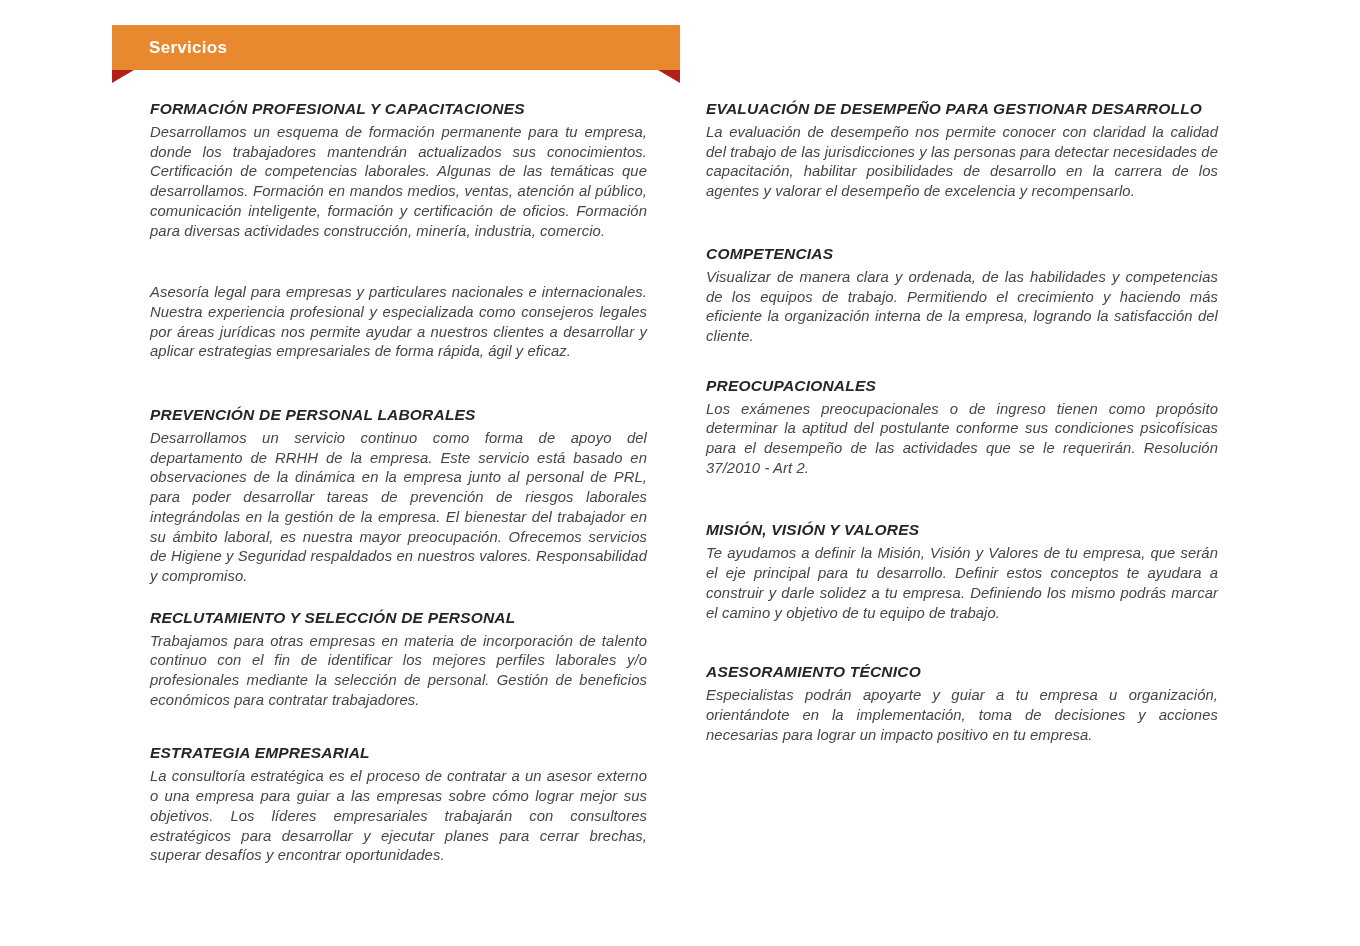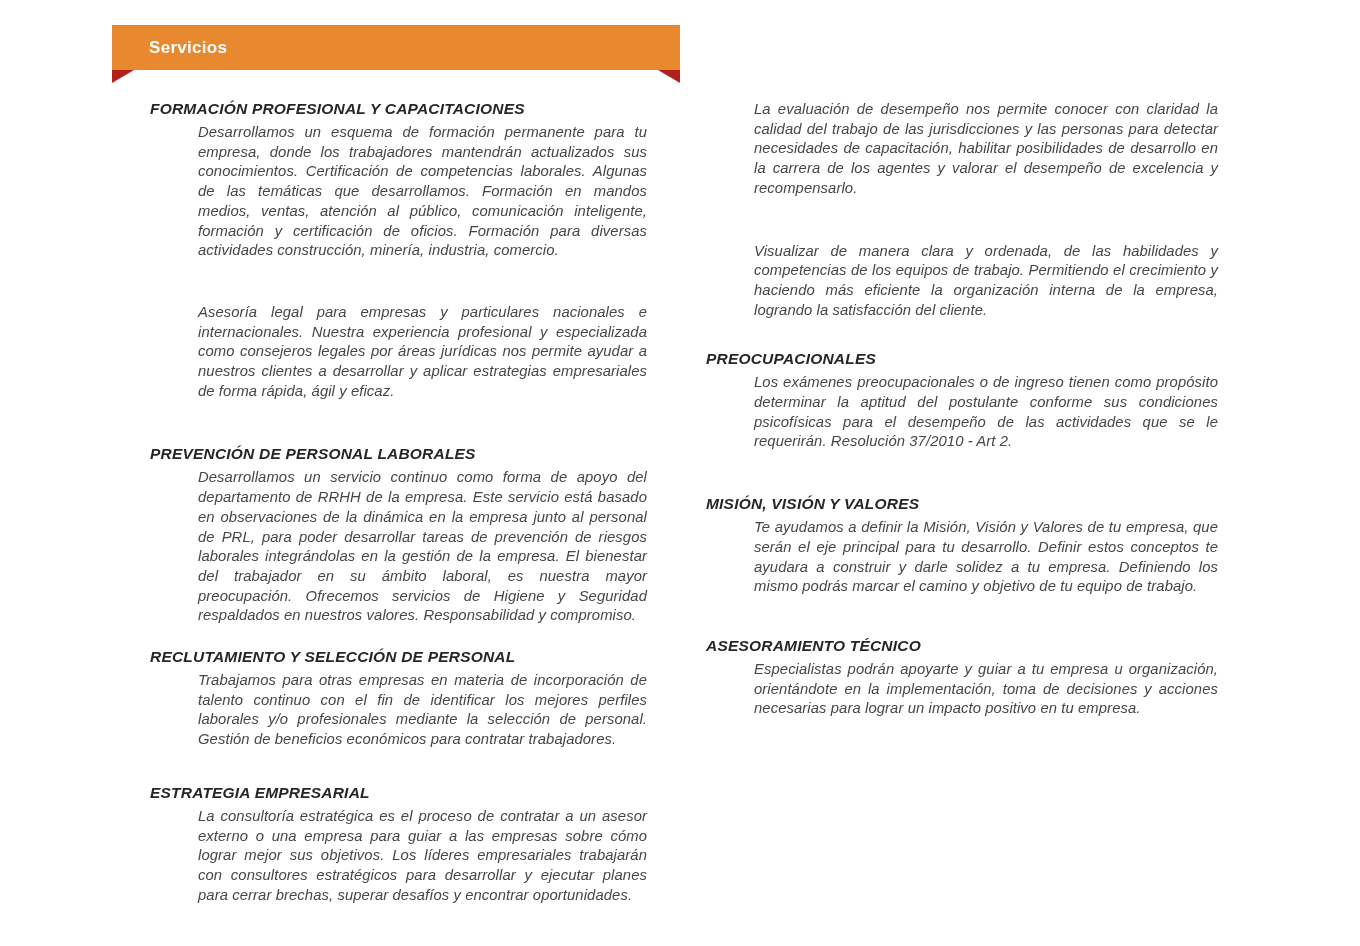--- a/index.html
+++ b/index.html
@@ -70,21 +70,20 @@
     color: #262626;
     letter-spacing: 0.2px;
     margin-bottom: 5px;
   }
   .svc p {
     font-size: 14.8px;
     line-height: 19.7px;
     color: #464646;
     text-align: justify;
     letter-spacing: 0.1px;
-    margin-left: 48px;
   }
 </style>
 </head>
 <body>
 
 <div class="ribbon">
   <div class="ribbon-band">
     <span>Servicios</span>
   </div>
   <div class="fold fold-left"></div>
@@ -110,23 +109,25 @@
       <p>Trabajamos para otras empresas en materia de incorporación de talento continuo con el fin de identificar los mejores perfiles laborales y/o profesionales mediante la selección de personal. Gestión de beneficios económicos para contratar trabajadores.</p>
     </section>
     <section class="svc" style="margin-top:34px">
       <h3>ESTRATEGIA EMPRESARIAL</h3>
       <p>La consultoría estratégica es el proceso de contratar a un asesor externo o una empresa para guiar a las empresas sobre cómo lograr mejor sus objetivos. Los líderes empresariales trabajarán con consultores estratégicos para desarrollar y ejecutar planes para cerrar brechas, superar desafíos y encontrar oportunidades.</p>
     </section>
   </div>
 
   <div class="col">
     <section class="svc" style="margin-top:0">
+      <h3>EVALUACIÓN DE DESEMPEÑO PARA GESTIONAR DESARROLLO</h3>
       <p>La evaluación de desempeño nos permite conocer con claridad la calidad del trabajo de las jurisdicciones y las personas para detectar necesidades de capacitación, habilitar posibilidades de desarrollo en la carrera de los agentes y valorar el desempeño de excelencia y recompensarlo.</p>
     </section>
     <section class="svc" style="margin-top:43px">
+      <h3>COMPETENCIAS</h3>
       <p>Visualizar de manera clara y ordenada, de las habilidades y competencias de los equipos de trabajo. Permitiendo el crecimiento y haciendo más eficiente la organización interna de la empresa, logrando la satisfacción del cliente.</p>
     </section>
     <section class="svc" style="margin-top:30px">
       <h3>PREOCUPACIONALES</h3>
       <p>Los exámenes preocupacionales o de ingreso tienen como propósito determinar la aptitud del postulante conforme sus condiciones psicofísicas para el desempeño de las actividades que se le requerirán. Resolución 37/2010 - Art 2.</p>
     </section>
     <section class="svc" style="margin-top:43px">
       <h3>MISIÓN, VISIÓN Y VALORES</h3>
       <p>Te ayudamos a definir la Misión, Visión y Valores de tu empresa, que serán el eje principal para tu desarrollo. Definir estos conceptos te ayudara a construir y darle solidez a tu empresa. Definiendo los mismo podrás marcar el camino y objetivo de tu equipo de trabajo.</p>
     </section>

